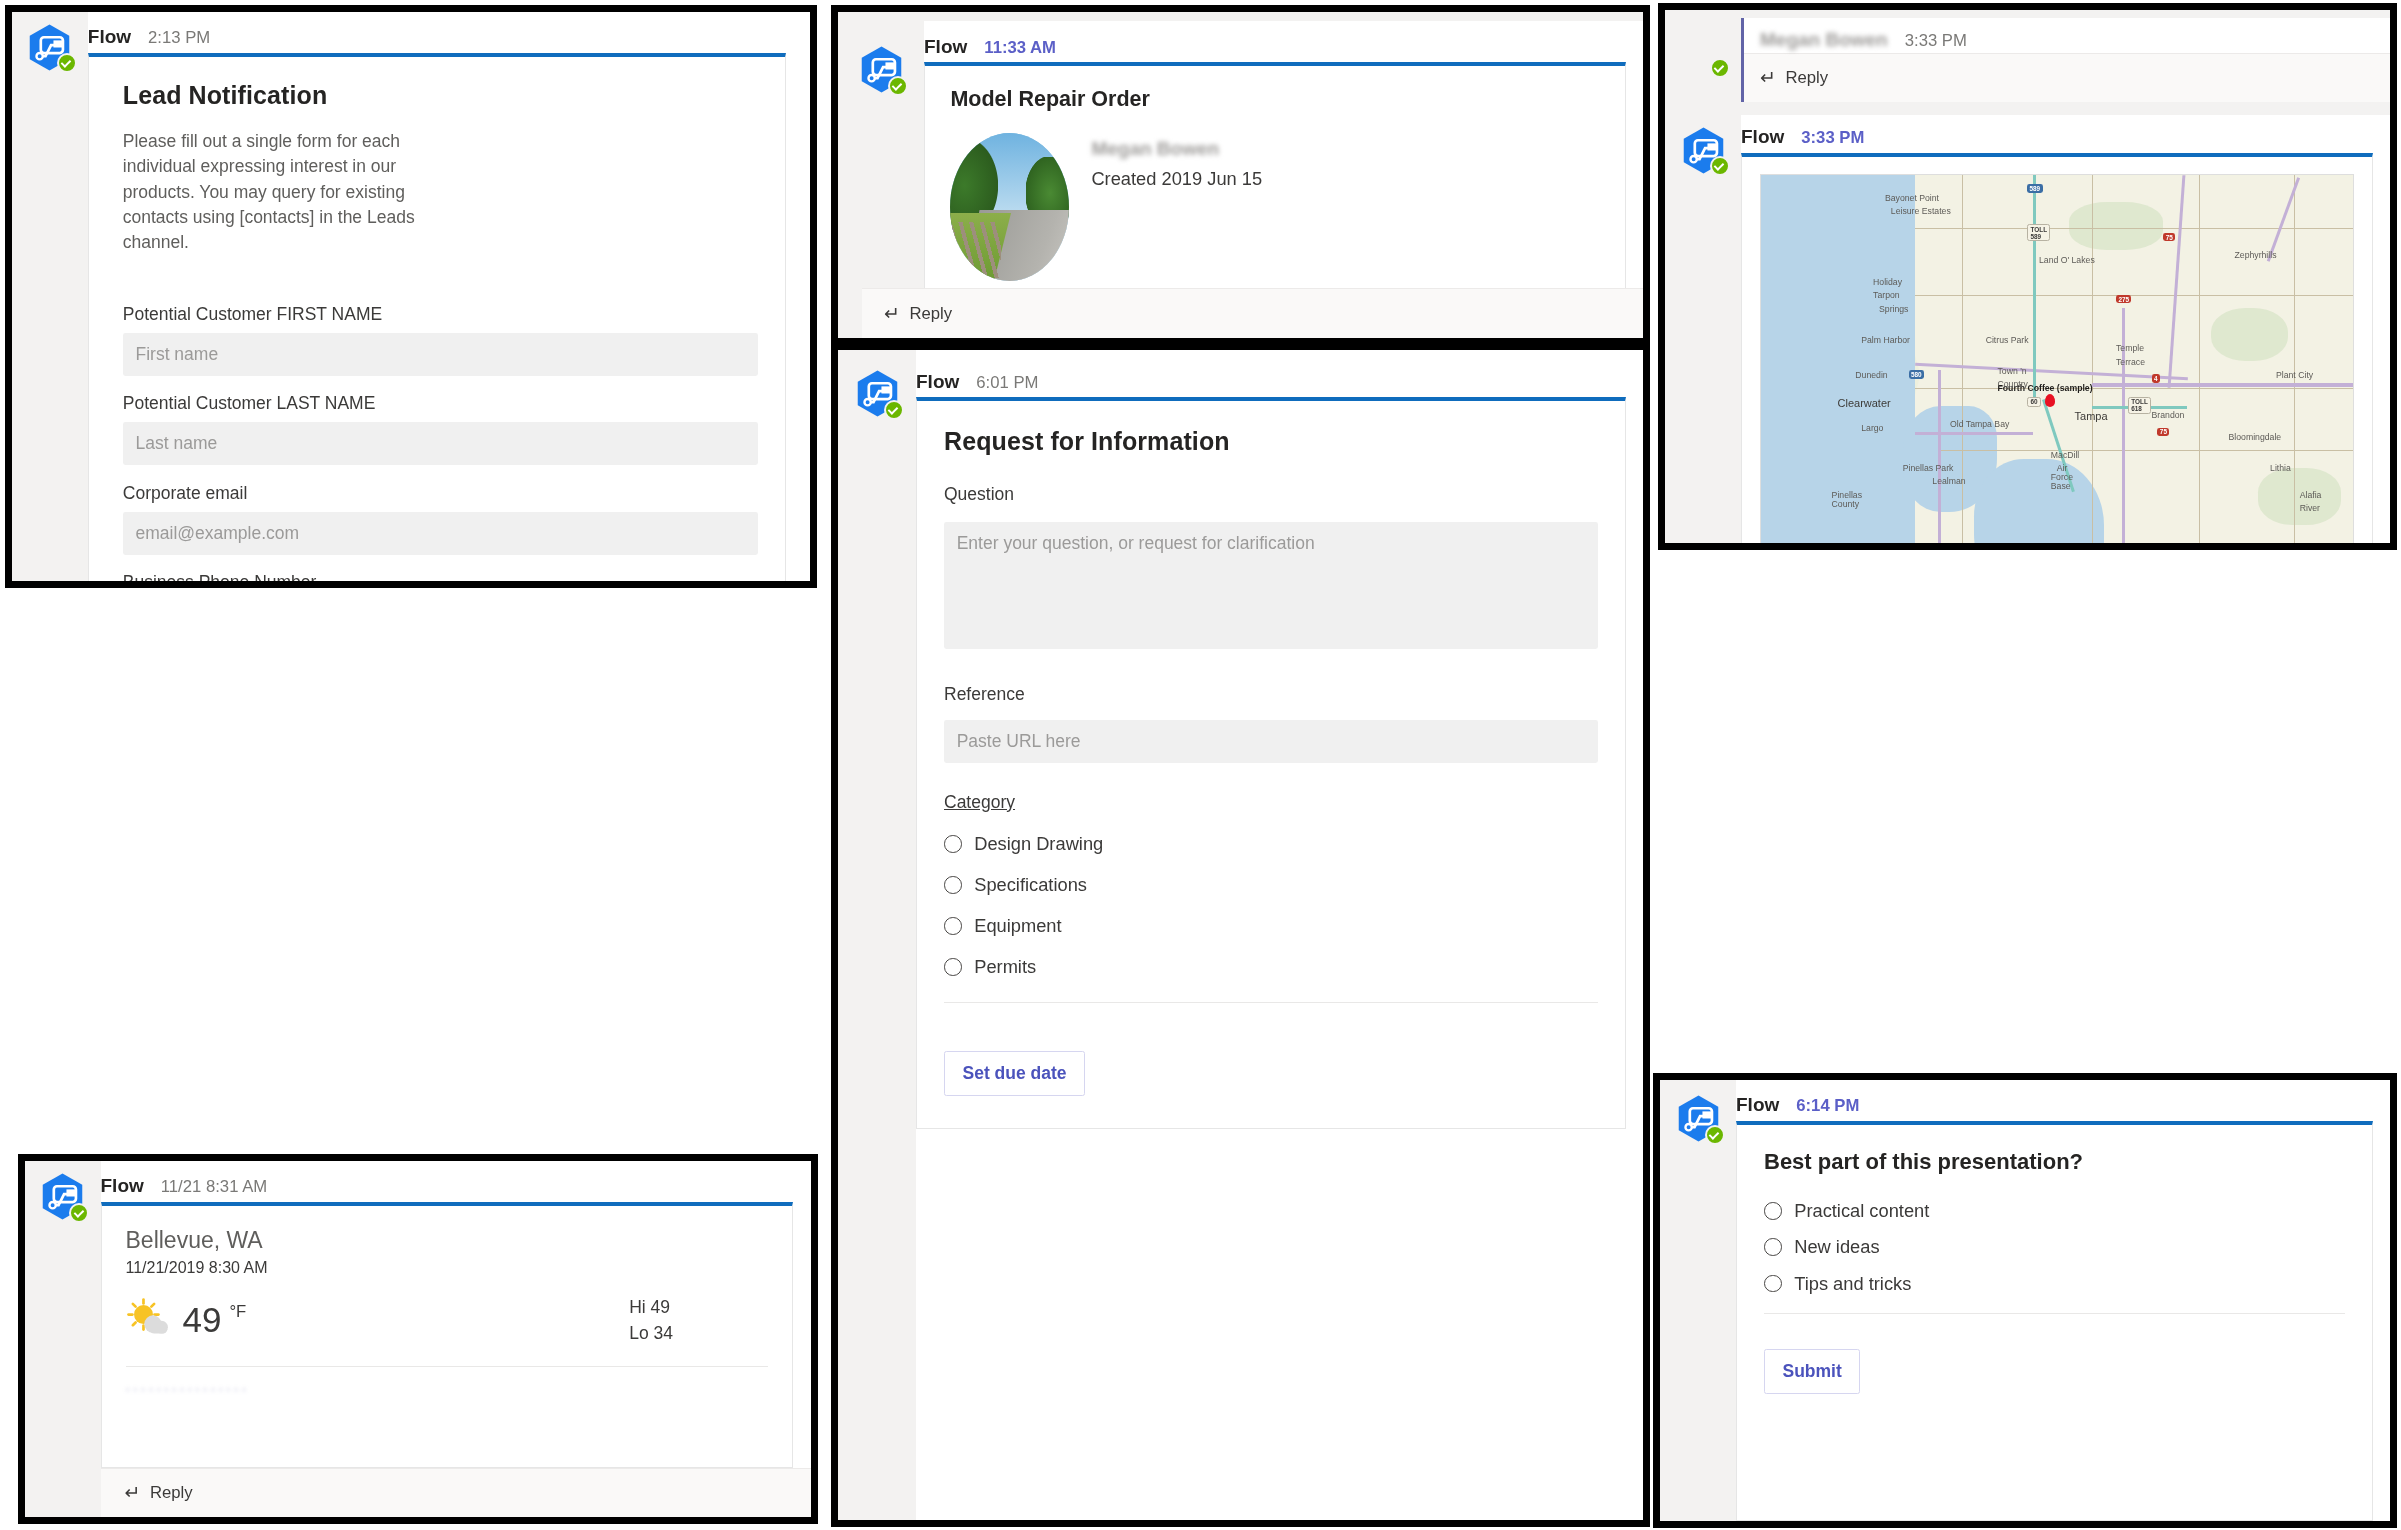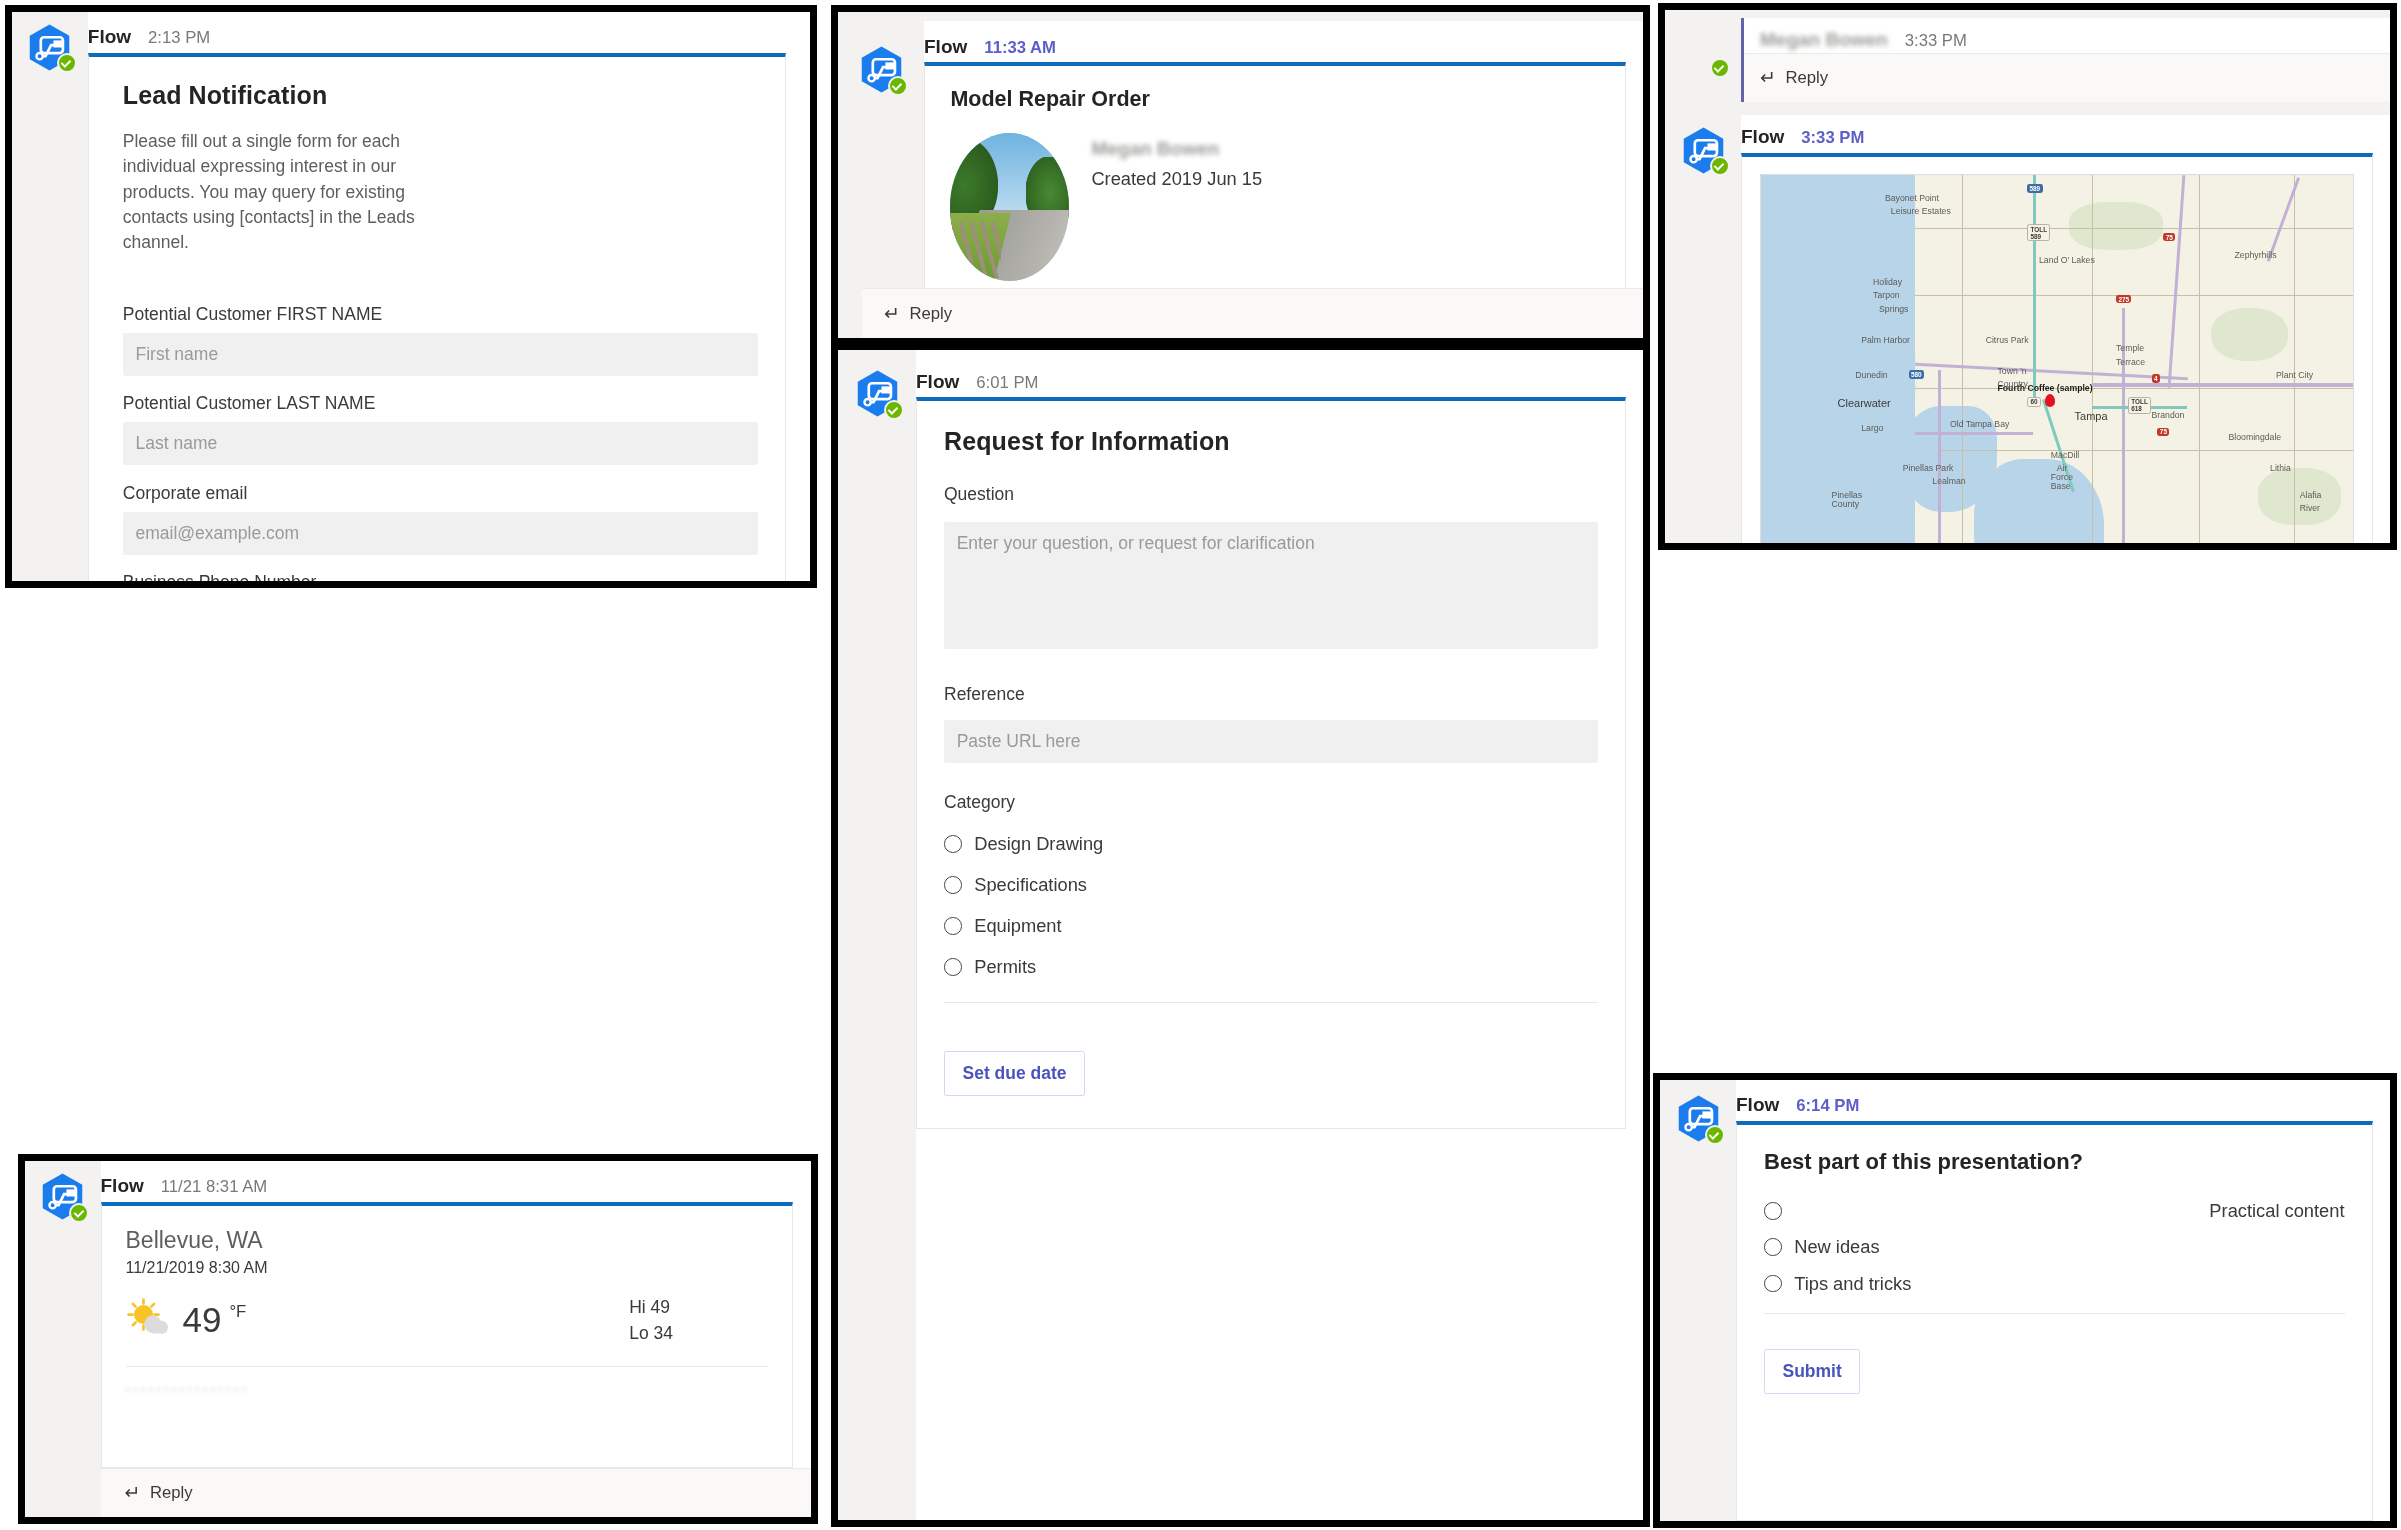--- a/index.html
+++ b/index.html
@@ -388,21 +388,21 @@
               <div class="field-label" style="margin-bottom:17.5px;">Question</div>
               <div class="input-box tall">Enter your question, or request for clarification</div>
             </div>
 
             <div style="margin-top:35px;">
               <div class="field-label" style="margin-bottom:14.3px;">Reference</div>
               <div class="input-box">Paste URL here</div>
             </div>
 
             <div style="margin-top:29px;">
-              <div class="field-label" style="margin-bottom:11px;">Category</div>
+              <div class="field-label" style="margin-bottom:11px;text-decoration:underline;">Category</div>
               <div class="choice" style="padding:9.5px 0;">
                 <span class="radio"></span>
                 <span class="choice-label">Design Drawing</span>
               </div>
               <div class="choice" style="padding:9.5px 0;">
                 <span class="radio"></span>
                 <span class="choice-label">Specifications</span>
               </div>
               <div class="choice" style="padding:9.5px 0;">
                 <span class="radio"></span>
@@ -572,21 +572,21 @@
       </div>
       <div class="msg-body" style="padding-right:17.5px; display:flex; flex-direction:column;">
         <div class="sender-line" style="padding-top:14.3px;">
           <span class="sender-name">Flow</span>
           <span class="msg-time accent">6:14 PM</span>
         </div>
         <div class="card" style="flex:1 1 auto;">
           <div class="card-pad" style="padding:24px 27px;">
             <div style="font-size:22px; font-weight:bold; color:#252423;">Best part of this presentation?</div>
             <div style="margin-top:17.5px;">
-              <div class="choice" style="padding:7.2px 0;justify-content:space-between;">
+              <div class="choice" style="padding:7.2px 0;">
                 <span class="radio"></span>
                 <span class="choice-label">Practical content</span>
               </div>
               <div class="choice" style="padding:7.2px 0;">
                 <span class="radio"></span>
                 <span class="choice-label">New ideas</span>
               </div>
               <div class="choice" style="padding:7.2px 0;">
                 <span class="radio"></span>
                 <span class="choice-label">Tips and tricks</span>

